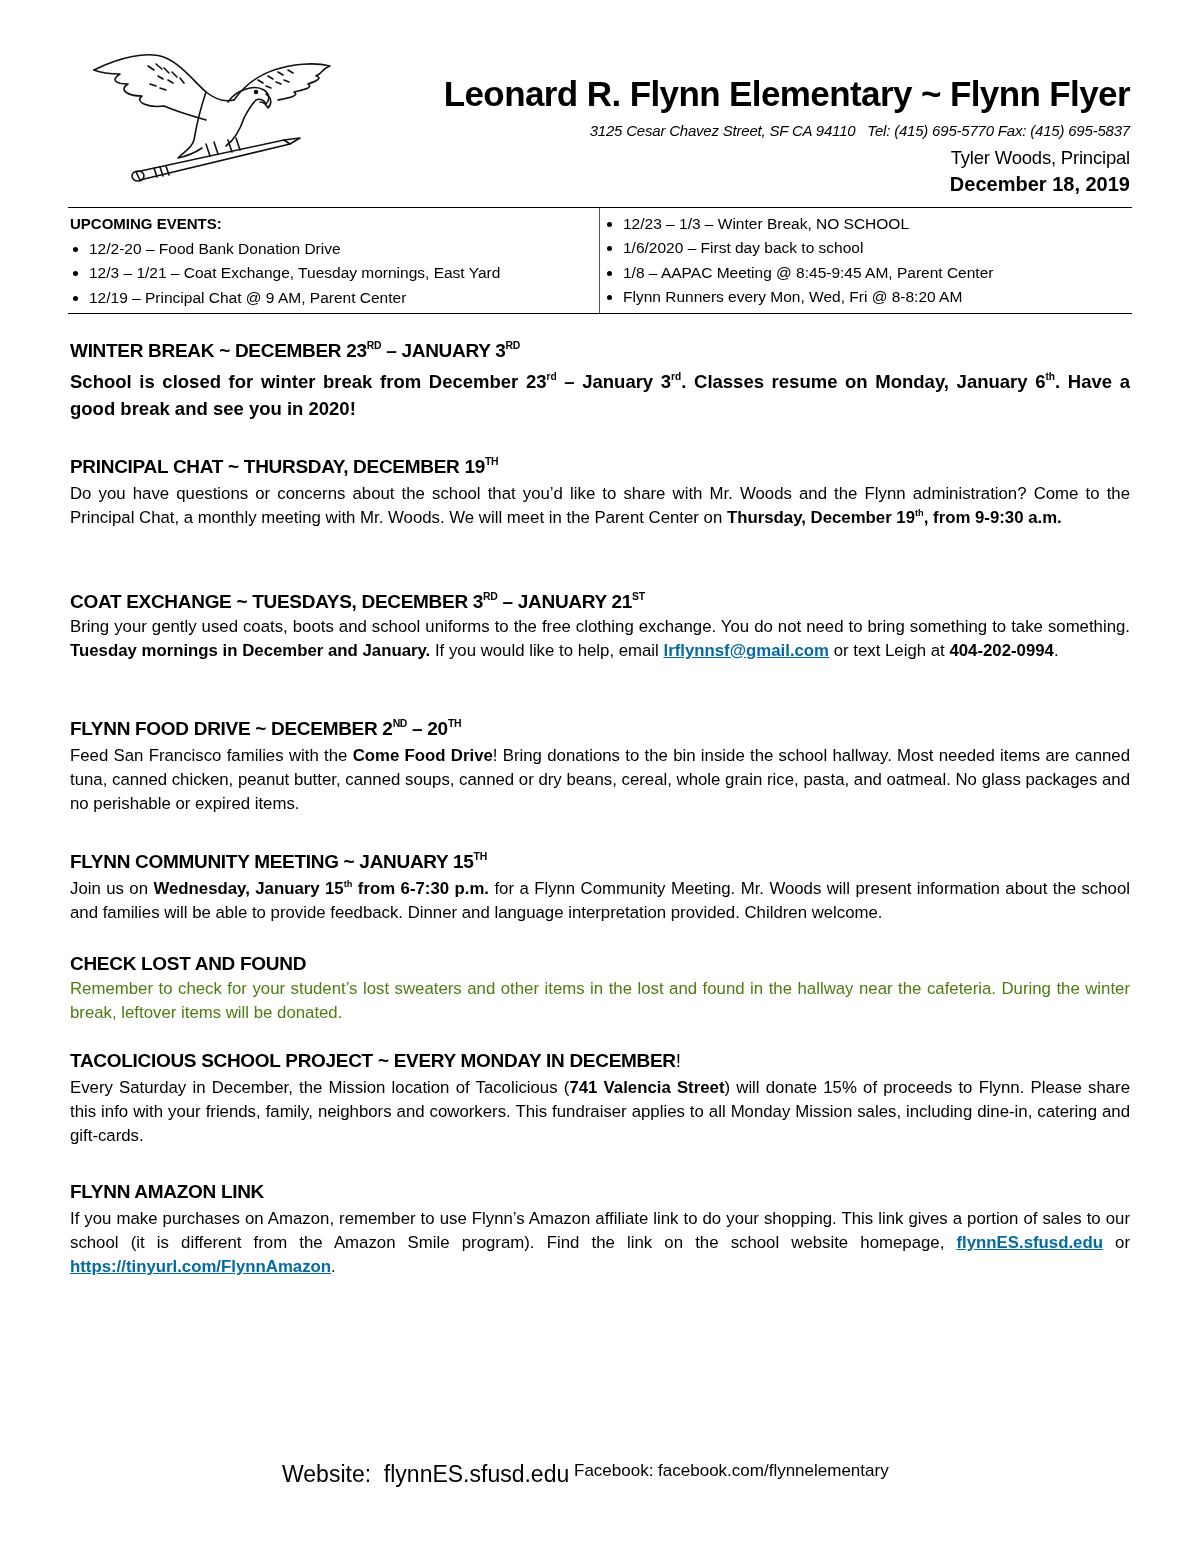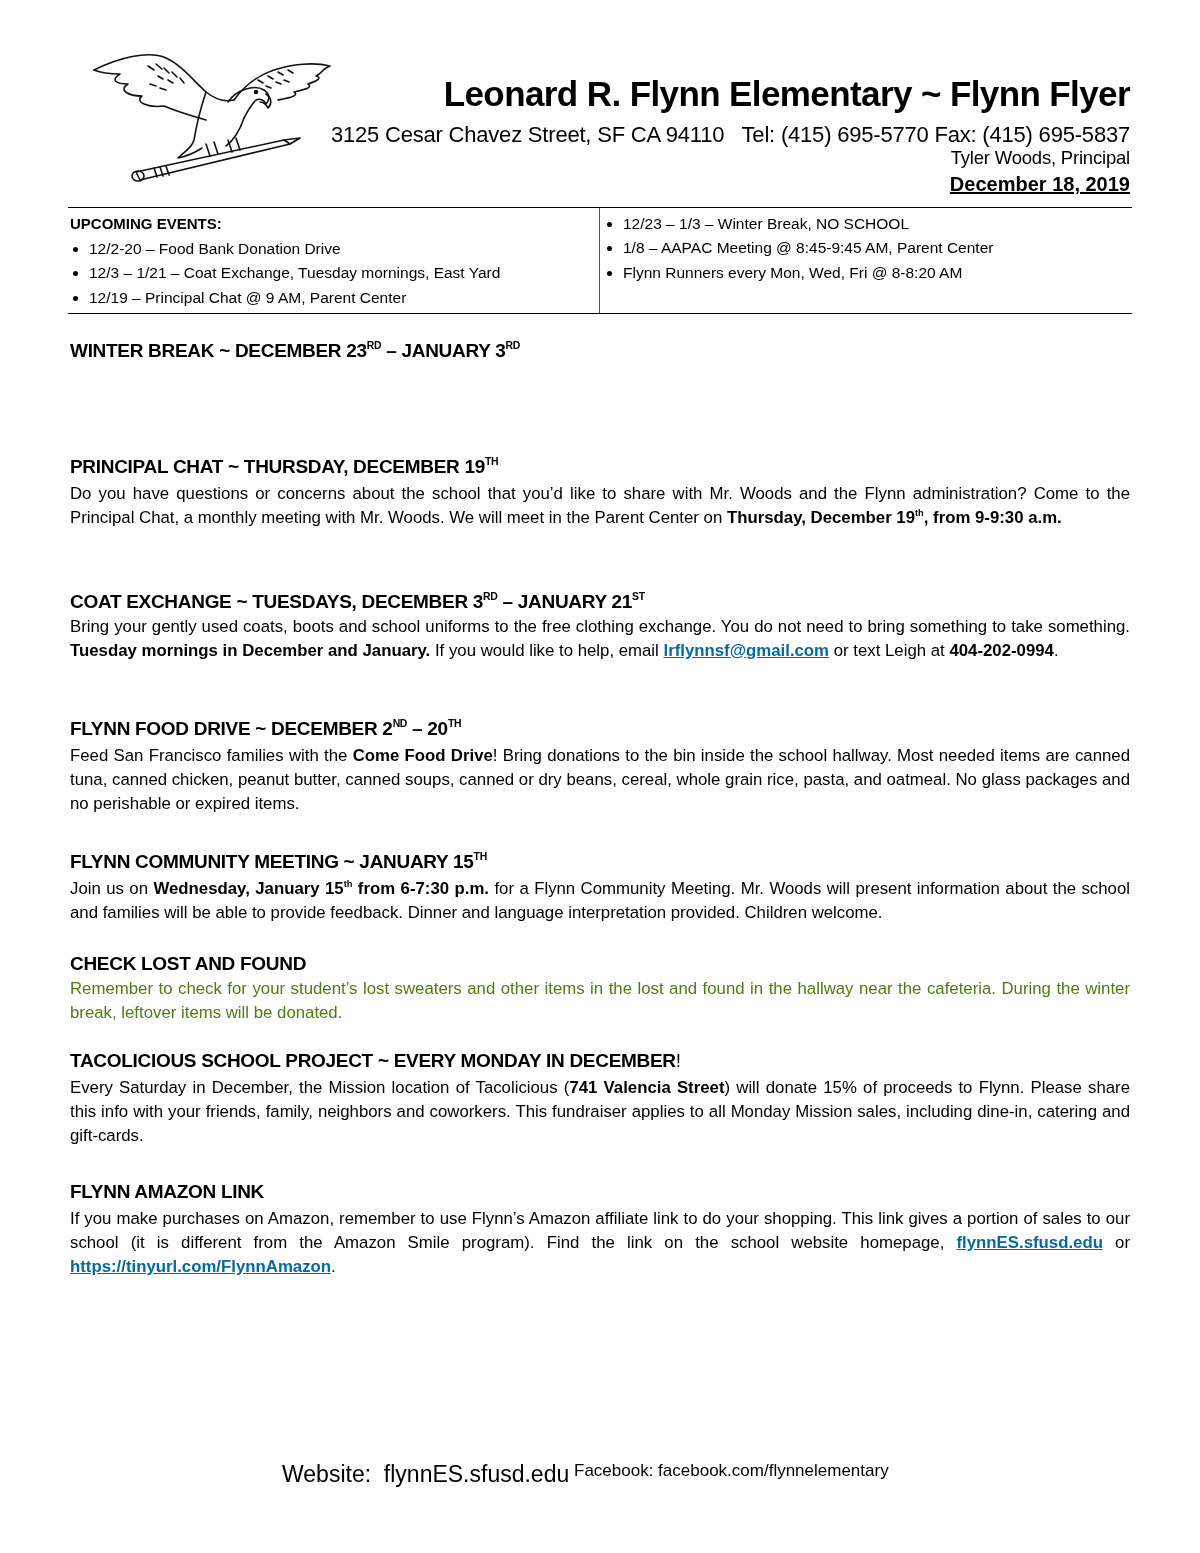--- a/index.html
+++ b/index.html
@@ -4,23 +4,23 @@
 <style>
   html, body { margin: 0; padding: 0; background: #ffffff; }
   body { width: 1200px; height: 1553px; position: relative; overflow: hidden;
          font-family: "Liberation Sans", "DejaVu Sans", sans-serif; color: #000; }
   .page { position: absolute; left: 0; top: 0; width: 1200px; height: 1553px; }
 
   
   .logo { position: absolute; left: 88px; top: 40px; width: 250px; height: 148px; }
   .title { position: absolute; right: 70px; top: 74px; font-size: 35px; font-weight: bold;
            letter-spacing: -0.6px; white-space: nowrap; }
-  .addr { position: absolute; right: 70px; top: 122px; font-size: 22px; white-space: nowrap; letter-spacing: -0.2px; }
+  .addr { position: absolute; right: 70px; top: 122px; font-size: 15px; white-space: nowrap; letter-spacing: -0.2px; font-style: italic; }
   .principal { position: absolute; right: 70px; top: 147px; font-size: 18.5px; white-space: nowrap; letter-spacing: -0.2px; }
-  .date { position: absolute; right: 70px; top: 173px; font-size: 20px; font-weight: bold; white-space: nowrap; text-decoration: underline; }
+  .date { position: absolute; right: 70px; top: 173px; font-size: 20px; font-weight: bold; white-space: nowrap; }
 
   
   .events { position: absolute; left: 68px; top: 207px; width: 1064px; height: 105px;
             border-top: 1.5px solid #000; border-bottom: 1.5px solid #000; display: flex; }
   .events .col { box-sizing: border-box; padding-top: 3px; }
   .events .col.left { width: 532px; border-right: 1.5px solid #555; padding-left: 2px; }
   .events .col.right { flex: 1; padding-left: 4px; padding-top: 4px; }
   .events-heading { font-size: 15px; font-weight: bold; line-height: 26px; }
   .ev-item { font-size: 15.5px; line-height: 24.3px; white-space: nowrap; position: relative; padding-left: 19px; }
   .ev-item::before { content: ""; position: absolute; left: 3px; top: 10px; width: 5px; height: 5px; border-radius: 50%; background: #000; }
@@ -77,27 +77,29 @@
 
   <div class="events">
     <div class="col left">
       <div class="events-heading">UPCOMING EVENTS:</div>
       <div class="ev-item">12/2-20 – Food Bank Donation Drive</div>
       <div class="ev-item">12/3 – 1/21 – Coat Exchange, Tuesday mornings, East Yard</div>
       <div class="ev-item">12/19 – Principal Chat @ 9 AM, Parent Center</div>
     </div>
     <div class="col right">
       <div class="ev-item">12/23 – 1/3 – Winter Break, NO SCHOOL</div>
+      <div class="ev-item">1/6/2020 – First day back to school</div>
       <div class="ev-item">1/8 – AAPAC Meeting @ 8:45-9:45 AM, Parent Center</div>
       <div class="ev-item">Flynn Runners every Mon, Wed, Fri @ 8-8:20 AM</div>
     </div>
   </div>
 
   <div class="section" style="top:338px;">
     <div class="sec-h"><span>WINTER BREAK ~ DECEMBER 23</span><sup>RD</sup><span> – JANUARY 3</span><sup>RD</sup></div>
+    <div class="body big" style="margin-top:4px;"><span>School is closed for winter break from December 23</span><sup>rd</sup><span> – January 3</span><sup>rd</sup><span>. Classes resume on Monday, January 6</span><sup>th</sup><span>. Have a good break and see you in 2020!</span></div>
   </div>
 
   <div class="section" style="top:454px;">
     <div class="sec-h"><span>PRINCIPAL CHAT ~ THURSDAY, DECEMBER 19</span><sup>TH</sup></div>
     <div class="body" style="margin-top:2px;"><span>Do you have questions or concerns about the school that you’d like to share with Mr. Woods and the Flynn administration? Come to the Principal Chat, a monthly meeting with Mr. Woods. We will meet in the Parent Center on </span><b>Thursday, December 19</b><sup style="font-weight:bold;">th</sup><b>, from 9-9:30 a.m.</b></div>
   </div>
 
   <div class="section" style="top:589px;">
     <div class="sec-h"><span>COAT EXCHANGE ~ TUESDAYS, DECEMBER 3</span><sup>RD</sup><span> – JANUARY 21</span><sup>ST</sup></div>
     <div class="body"><span>Bring your gently used coats, boots and school uniforms to the free clothing exchange. You do not need to bring something to take something. </span><b>Tuesday mornings in December and January.</b><span> If you would like to help, email </span><a class="link">lrflynnsf@gmail.com</a><span> or text Leigh at </span><b>404-202-0994</b><span>.</span></div>

